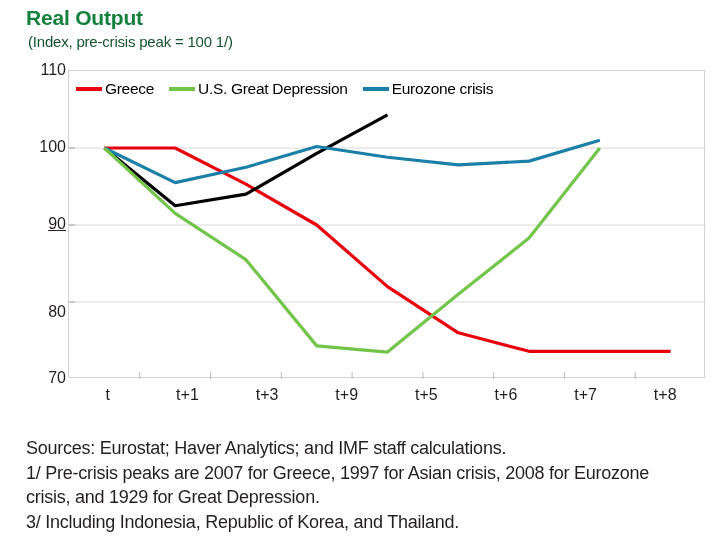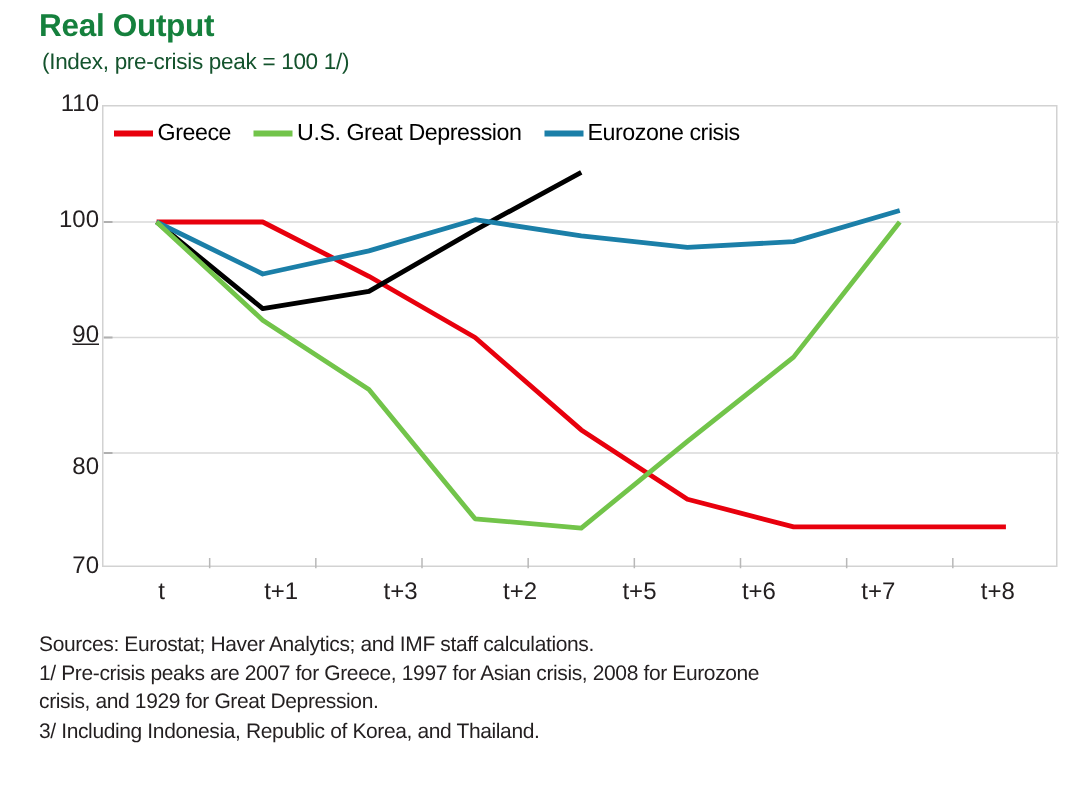--- a/index.html
+++ b/index.html
@@ -109,23 +109,23 @@
     width: 26px;
     height: 4px;
     flex: 0 0 auto;
   }
   .legend-label { letter-spacing: -0.3px; }
 
   
   #footnotes {
     position: absolute;
     left: 26px;
-    top: 420px;
+    top: 436px;
     width: 690px;
-    font-size: 14px;
+    font-size: 18px;
     color: #231f20;
     line-height: 1.37;
     letter-spacing: -0.25px;
   }
   .footnote-line { display: block; }
 </style>
 </head>
 <body>
 
 <div id="chart-title">Real Output</div>
@@ -174,21 +174,21 @@
     <div class="legend-item">
       <span class="legend-swatch" style="background: rgb(27, 127, 168);"></span>
       <span class="legend-label">Eurozone crisis</span>
     </div>
   </div>
 
 <div id="x-axis">
     <div class="x-tick-label">t</div>
     <div class="x-tick-label">t+1</div>
     <div class="x-tick-label">t+3</div>
-    <div class="x-tick-label">t+2</div>
+    <div class="x-tick-label">t+9</div>
     <div class="x-tick-label">t+5</div>
     <div class="x-tick-label">t+6</div>
     <div class="x-tick-label">t+7</div>
     <div class="x-tick-label">t+8</div>
   </div>
 
 <div id="footnotes">
   <span class="footnote-line">Sources: Eurostat; Haver Analytics; and IMF staff calculations.</span>
   <span class="footnote-line">1/ Pre-crisis peaks are 2007 for Greece, 1997 for Asian crisis, 2008 for Eurozone</span>
   <span class="footnote-line">crisis, and 1929 for Great Depression.</span>

